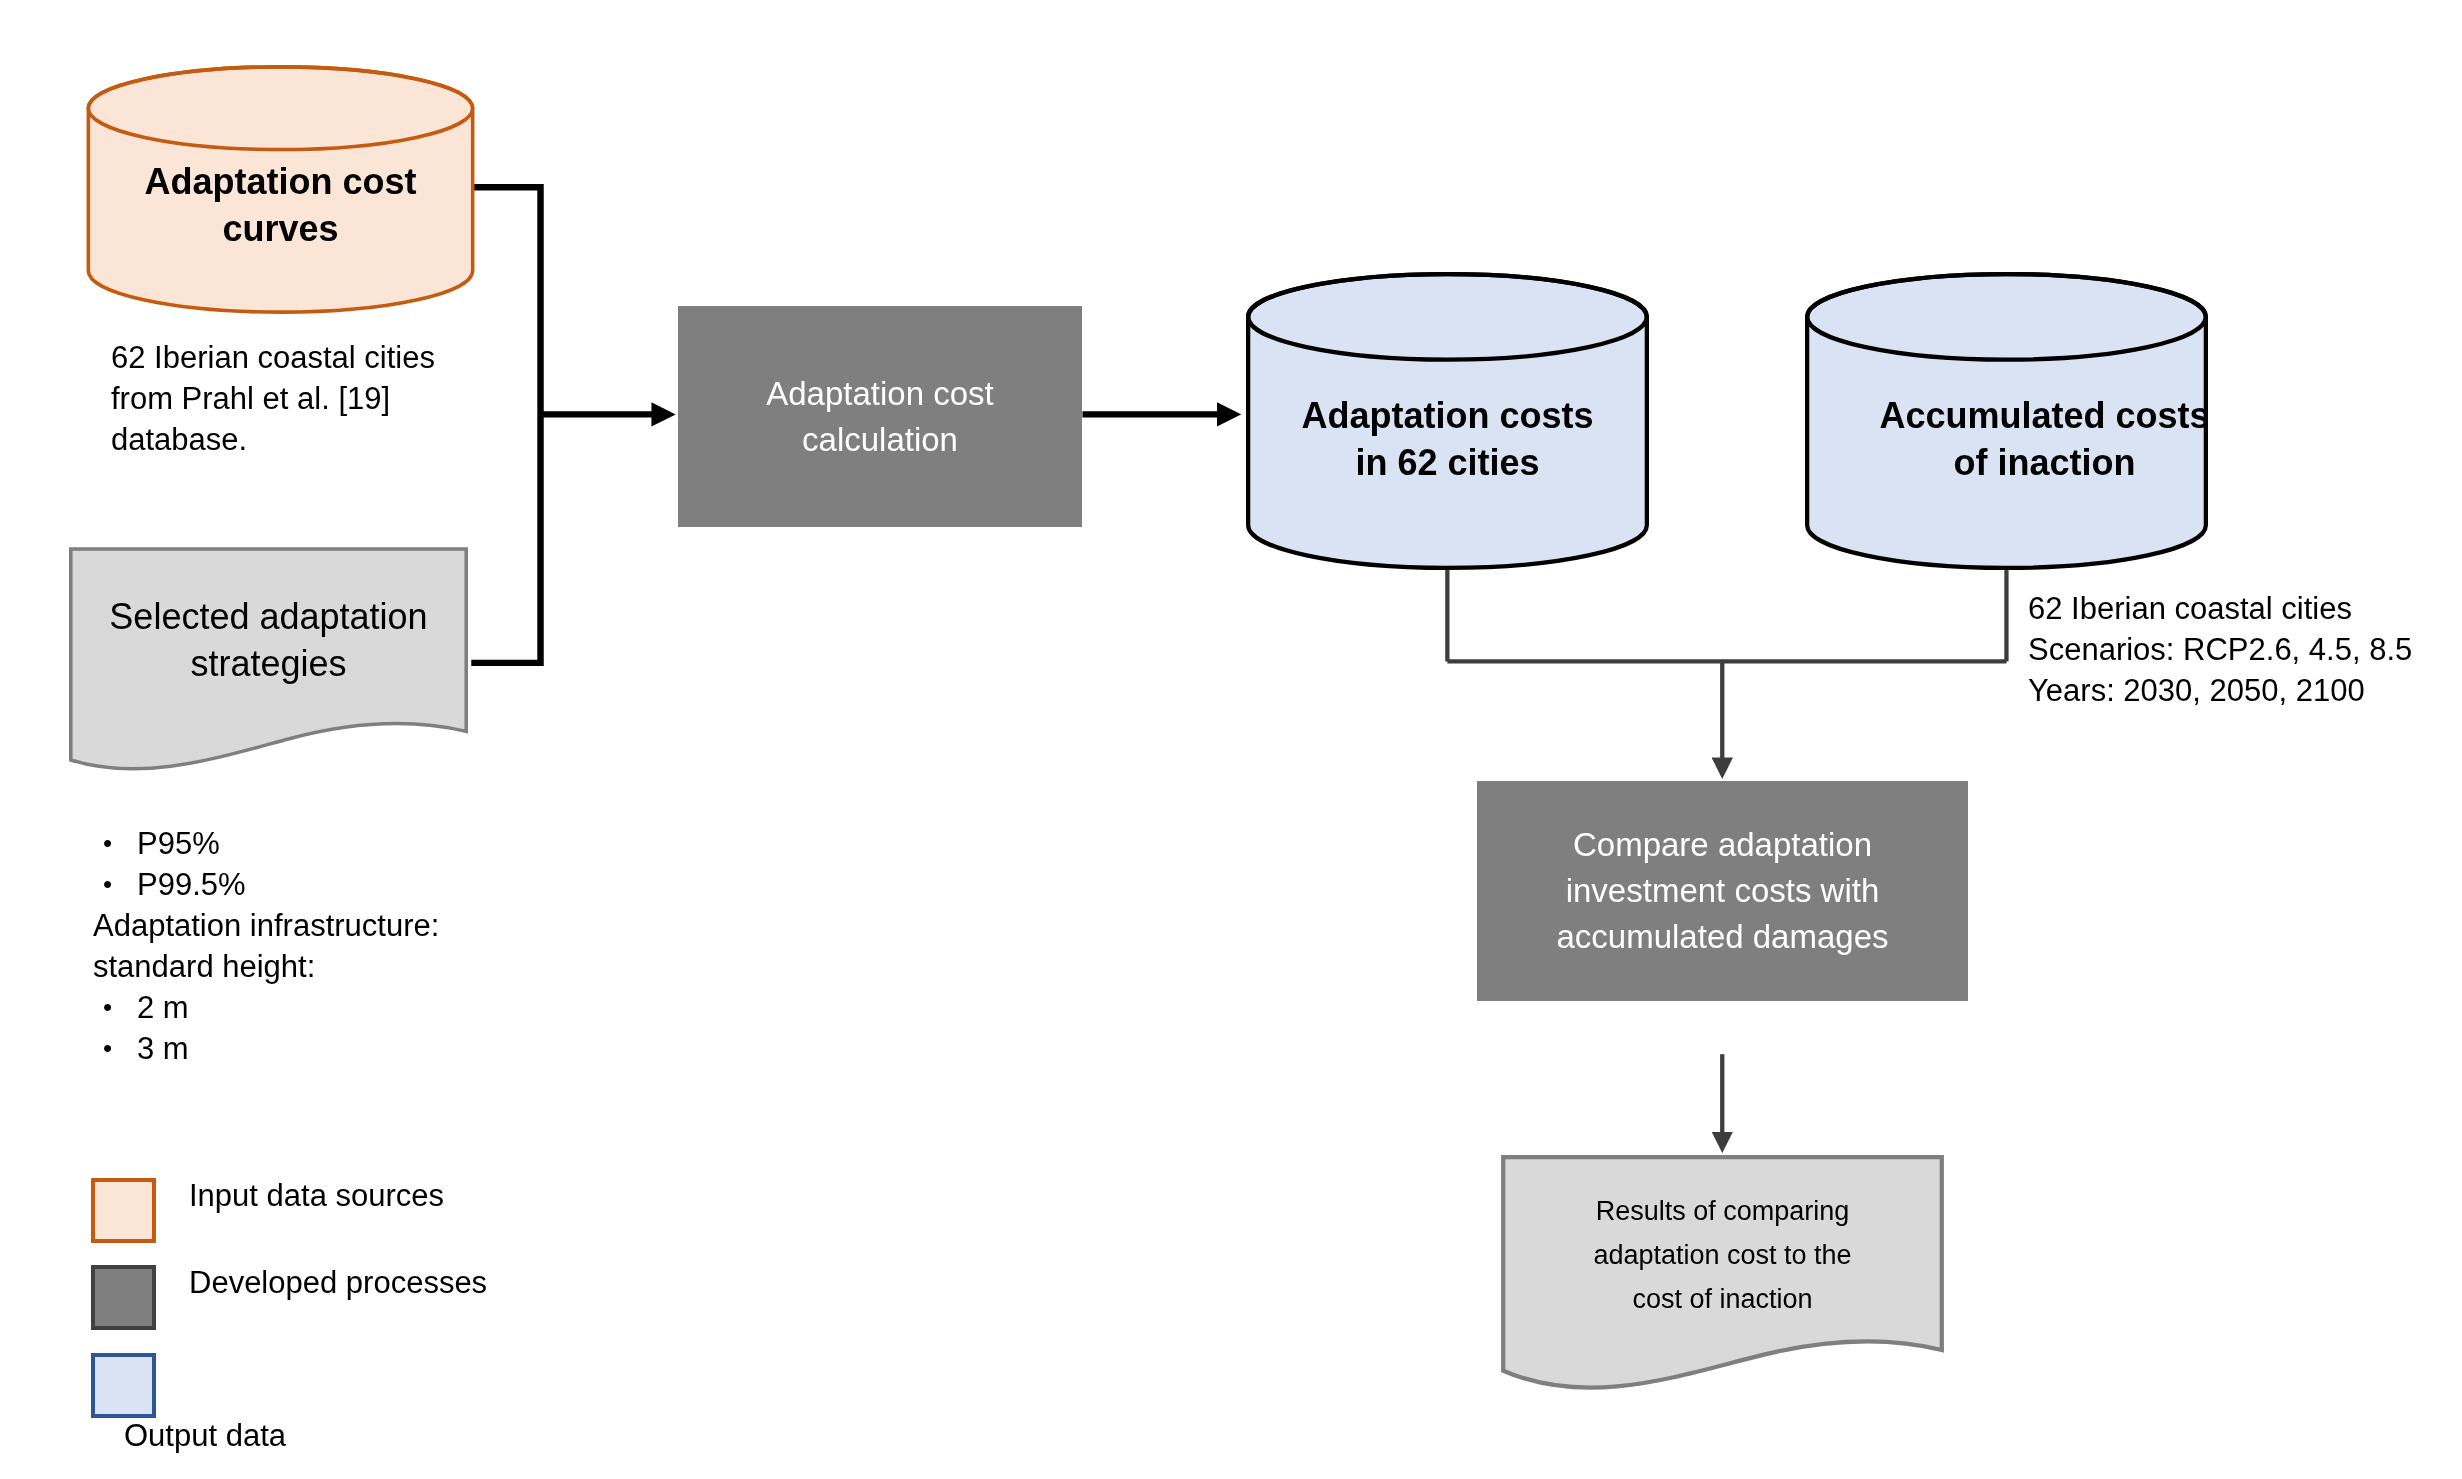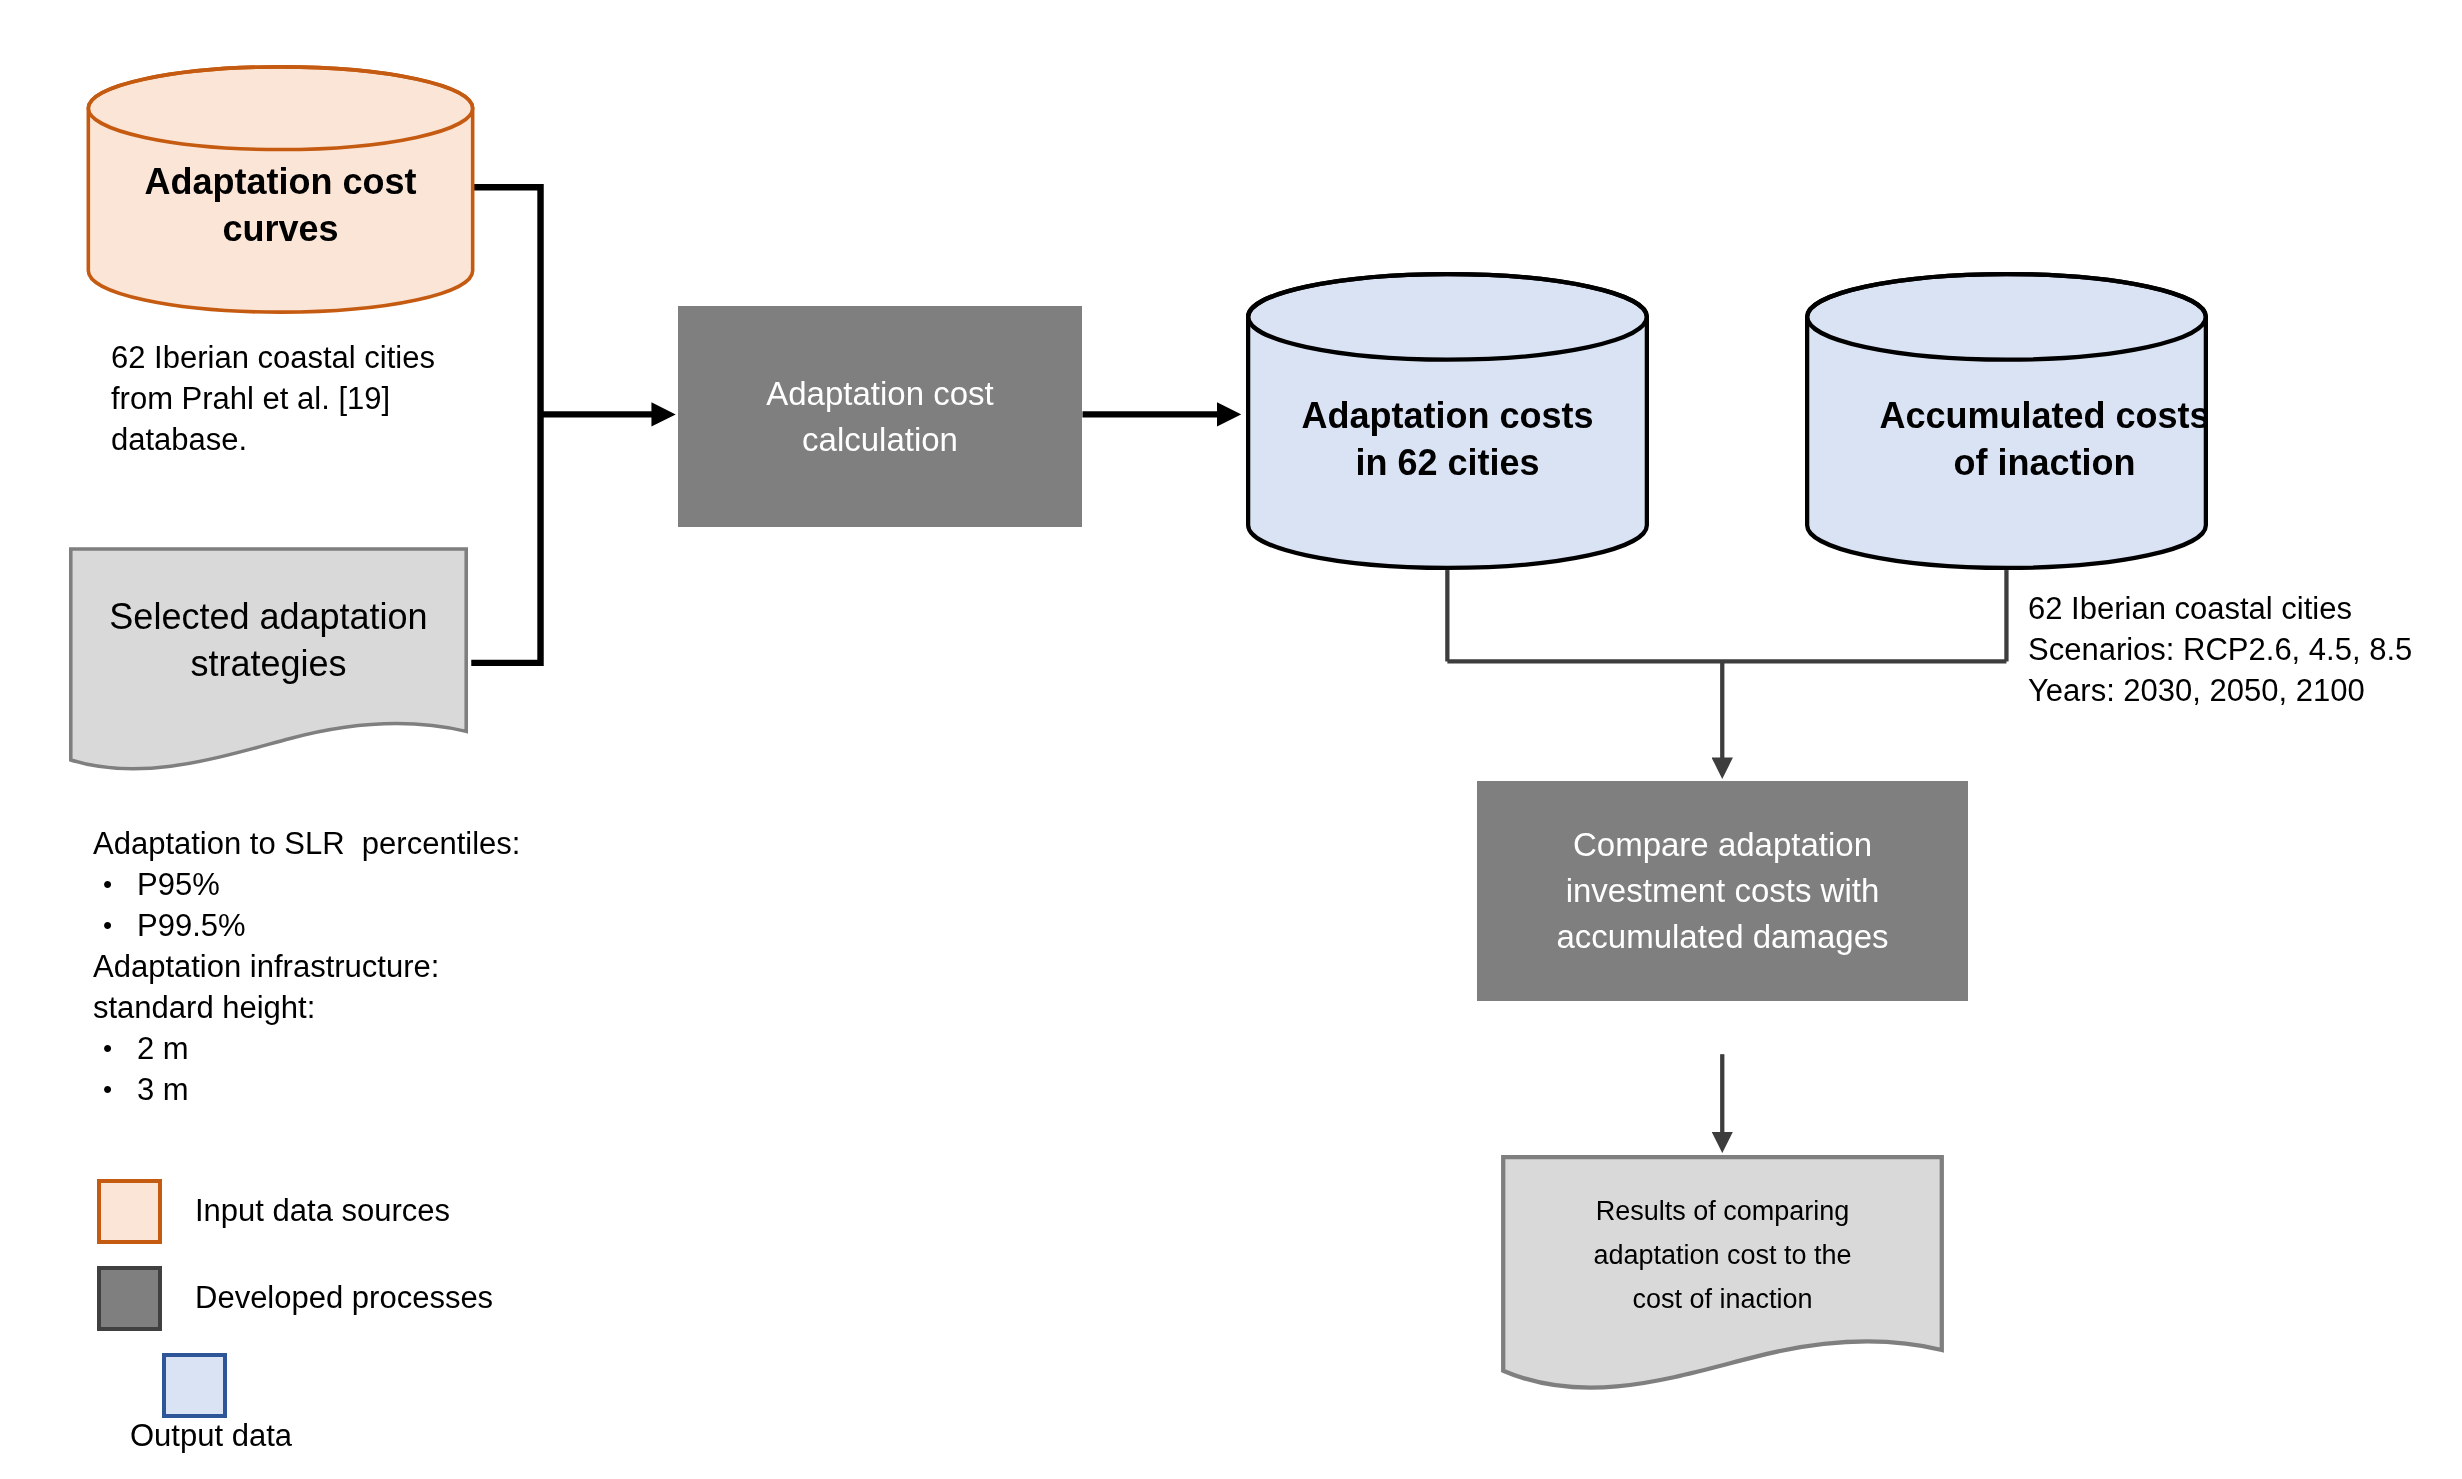--- a/index.html
+++ b/index.html
@@ -32,21 +32,21 @@
   .doc-label{font-size:36px; line-height:47px;}
   .doc-strategies .label{padding-bottom:50px;}
   .doc-results .label{padding-bottom:50px; font-size:33px; line-height:44px;}
 
   
   .notes{position:absolute; left:93px; top:823px; width:486px;}
   .note-row{display:flex; font-size:31px; line-height:41px; white-space:pre-wrap;}
   .note-row .bullet{width:34px; padding-left:10px; flex:0 0 auto; font-size:26px;}
 
   
-  .legend-row{position:absolute; left:97px; height:66px; display:flex; align-items:center;}
+  .legend-row{position:absolute; left:91px; height:66px; display:flex; }
   .legend-swatch{width:57px; height:57px; border:4.3px solid #000; flex:0 0 auto;}
   .legend-label{margin-left:33px; font-size:31px; white-space:pre;}
 
   .connectors{position:absolute; left:0; top:0; pointer-events:none;}
 </style>
 </head>
 <body>
 
 <div class="canvas">
 
@@ -90,21 +90,20 @@
 
   <div class="node doc-strategies" style="left:69px; top:547px; width:399px; height:236px;">
     <svg width="399" height="236" viewBox="0 0 559 330">
       <path d="M2.5,2.5 H556.5 V258 C480,240 400,244 310,268 C215,293 105,330 2.5,298 Z" stroke-width="5" fill="#D9D9D9" stroke="#7F7F7F"></path>
     </svg>
     <div class="label doc-label">Selected adaptation
 strategies</div>
   </div>
 
   <div class="notes">
-    <div class="note-row"><span>Adaptation to SLR  percentiles:</span></div>
     <div class="note-row"><span class="bullet">•</span><span>P95%</span></div>
     <div class="note-row"><span class="bullet">•</span><span>P99.5%</span></div>
     <div class="note-row"><span>Adaptation infrastructure:</span></div>
     <div class="note-row"><span>standard height:</span></div>
     <div class="note-row"><span class="bullet">•</span><span>2 m</span></div>
     <div class="note-row"><span class="bullet">•</span><span>3 m</span></div>
   </div>
 
   <div class="legend-row" style="top:1178px;">
     <div class="legend-swatch" style=";background:#FBE5D6;border-color:#C55A11"></div>

